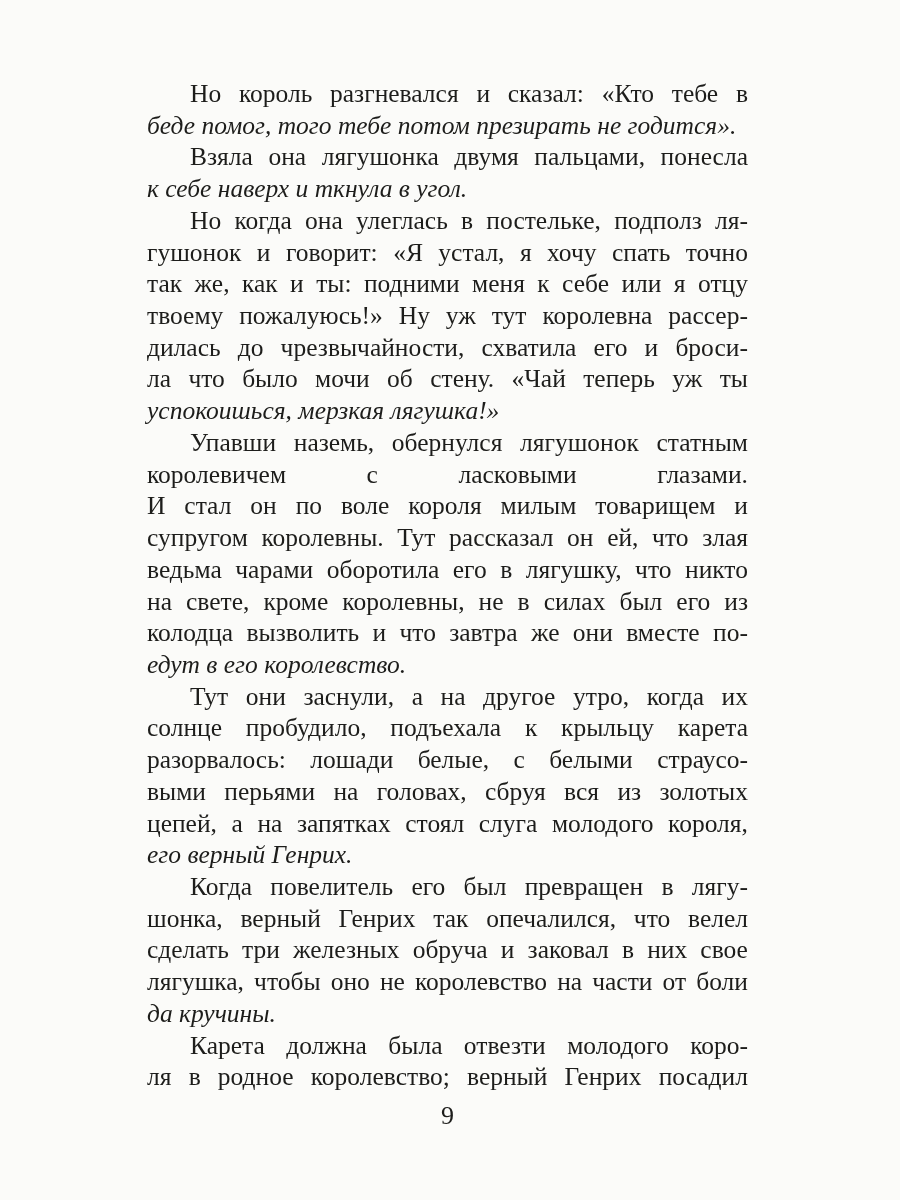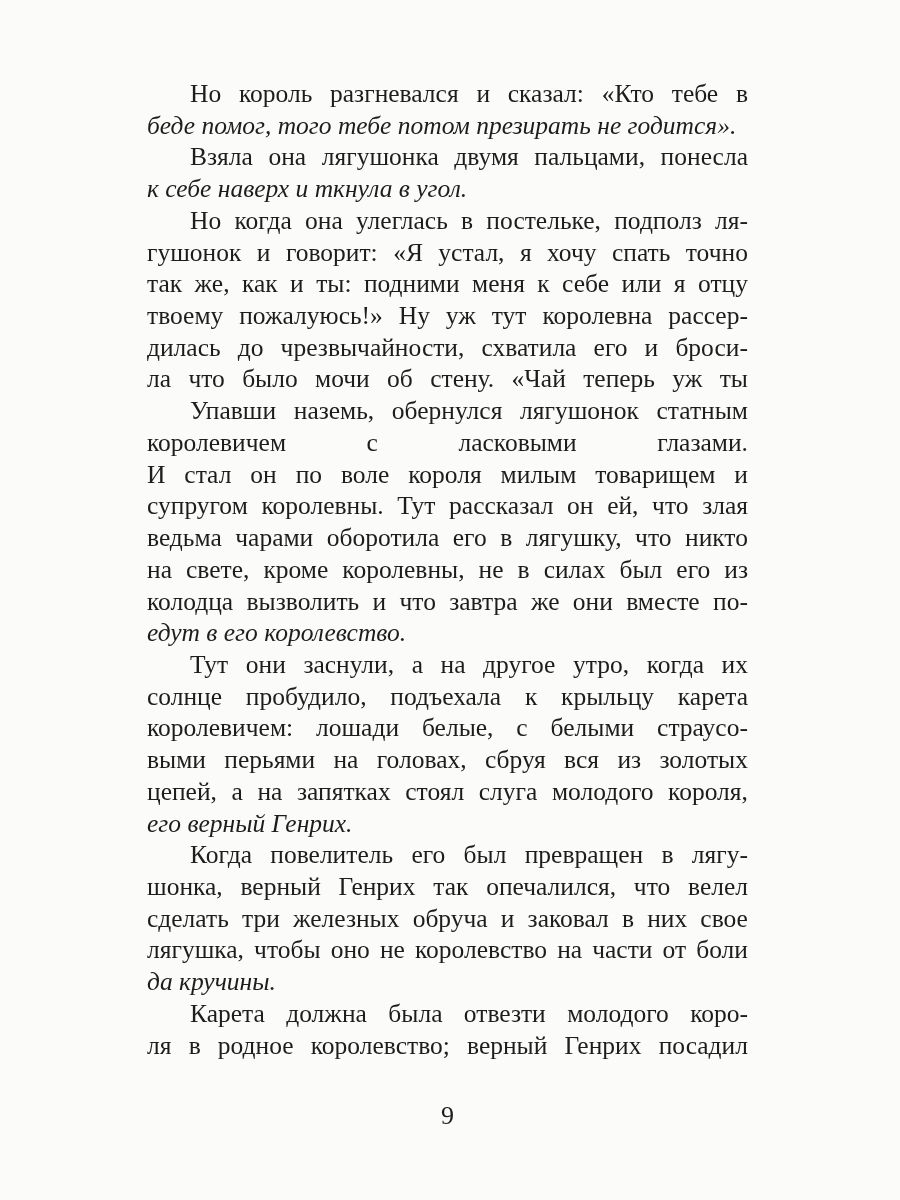--- a/index.html
+++ b/index.html
@@ -66,35 +66,36 @@
       <div class="line jline indent"><span>Взяла</span><span>она</span><span>лягушонка</span><span>двумя</span><span>пальцами,</span><span>понесла</span></div>
       <div class="line lline">к себе наверх и ткнула в угол.</div>
     </div>
     <div>
       <div class="line jline indent"><span>Но</span><span>когда</span><span>она</span><span>улеглась</span><span>в</span><span>постельке,</span><span>подполз</span><span>ля-</span></div>
       <div class="line jline"><span>гушонок</span><span>и</span><span>говорит:</span><span>«Я</span><span>устал,</span><span>я</span><span>хочу</span><span>спать</span><span>точно</span></div>
       <div class="line jline"><span>так</span><span>же,</span><span>как</span><span>и</span><span>ты:</span><span>подними</span><span>меня</span><span>к</span><span>себе</span><span>или</span><span>я</span><span>отцу</span></div>
       <div class="line jline"><span>твоему</span><span>пожалуюсь!»</span><span>Ну</span><span>уж</span><span>тут</span><span>королевна</span><span>рассер-</span></div>
       <div class="line jline"><span>дилась</span><span>до</span><span>чрезвычайности,</span><span>схватила</span><span>его</span><span>и</span><span>броси-</span></div>
       <div class="line jline"><span>ла</span><span>что</span><span>было</span><span>мочи</span><span>об</span><span>стену.</span><span>«Чай</span><span>теперь</span><span>уж</span><span>ты</span></div>
+      <div class="line lline">успокоишься, мерзкая лягушка!»</div>
     </div>
     <div>
       <div class="line jline indent"><span>Упавши</span><span>наземь,</span><span>обернулся</span><span>лягушонок</span><span>статным</span></div>
       <div class="line jline"><span>королевичем</span><span>с</span><span>ласковыми</span><span>глазами.</span></div>
       <div class="line jline"><span>И</span><span>стал</span><span>он</span><span>по</span><span>воле</span><span>короля</span><span>милым</span><span>товарищем</span><span>и</span></div>
       <div class="line jline"><span>супругом</span><span>королевны.</span><span>Тут</span><span>рассказал</span><span>он</span><span>ей,</span><span>что</span><span>злая</span></div>
       <div class="line jline"><span>ведьма</span><span>чарами</span><span>оборотила</span><span>его</span><span>в</span><span>лягушку,</span><span>что</span><span>никто</span></div>
       <div class="line jline"><span>на</span><span>свете,</span><span>кроме</span><span>королевны,</span><span>не</span><span>в</span><span>силах</span><span>был</span><span>его</span><span>из</span></div>
       <div class="line jline"><span>колодца</span><span>вызволить</span><span>и</span><span>что</span><span>завтра</span><span>же</span><span>они</span><span>вместе</span><span>по-</span></div>
       <div class="line lline">едут в его королевство.</div>
     </div>
     <div>
       <div class="line jline indent"><span>Тут</span><span>они</span><span>заснули,</span><span>а</span><span>на</span><span>другое</span><span>утро,</span><span>когда</span><span>их</span></div>
       <div class="line jline"><span>солнце</span><span>пробудило,</span><span>подъехала</span><span>к</span><span>крыльцу</span><span>карета</span></div>
-      <div class="line jline"><span>королевичем:</span><span>лошади</span><span>белые,</span><span>с</span><span>белыми</span><span>страусо-</span></div>
+      <div class="line jline"><span>разорвалось:</span><span>лошади</span><span>белые,</span><span>с</span><span>белыми</span><span>страусо-</span></div>
       <div class="line jline"><span>выми</span><span>перьями</span><span>на</span><span>головах,</span><span>сбруя</span><span>вся</span><span>из</span><span>золотых</span></div>
       <div class="line jline"><span>цепей,</span><span>а</span><span>на</span><span>запятках</span><span>стоял</span><span>слуга</span><span>молодого</span><span>короля,</span></div>
       <div class="line lline">его верный Генрих.</div>
     </div>
     <div>
       <div class="line jline indent"><span>Когда</span><span>повелитель</span><span>его</span><span>был</span><span>превращен</span><span>в</span><span>лягу-</span></div>
       <div class="line jline"><span>шонка,</span><span>верный</span><span>Генрих</span><span>так</span><span>опечалился,</span><span>что</span><span>велел</span></div>
       <div class="line jline"><span>сделать</span><span>три</span><span>железных</span><span>обруча</span><span>и</span><span>заковал</span><span>в</span><span>них</span><span>свое</span></div>
       <div class="line jline"><span>лягушка,</span><span>чтобы</span><span>оно</span><span>не</span><span>королевство</span><span>на</span><span>части</span><span>от</span><span>боли</span></div>
       <div class="line lline">да кручины.</div>

